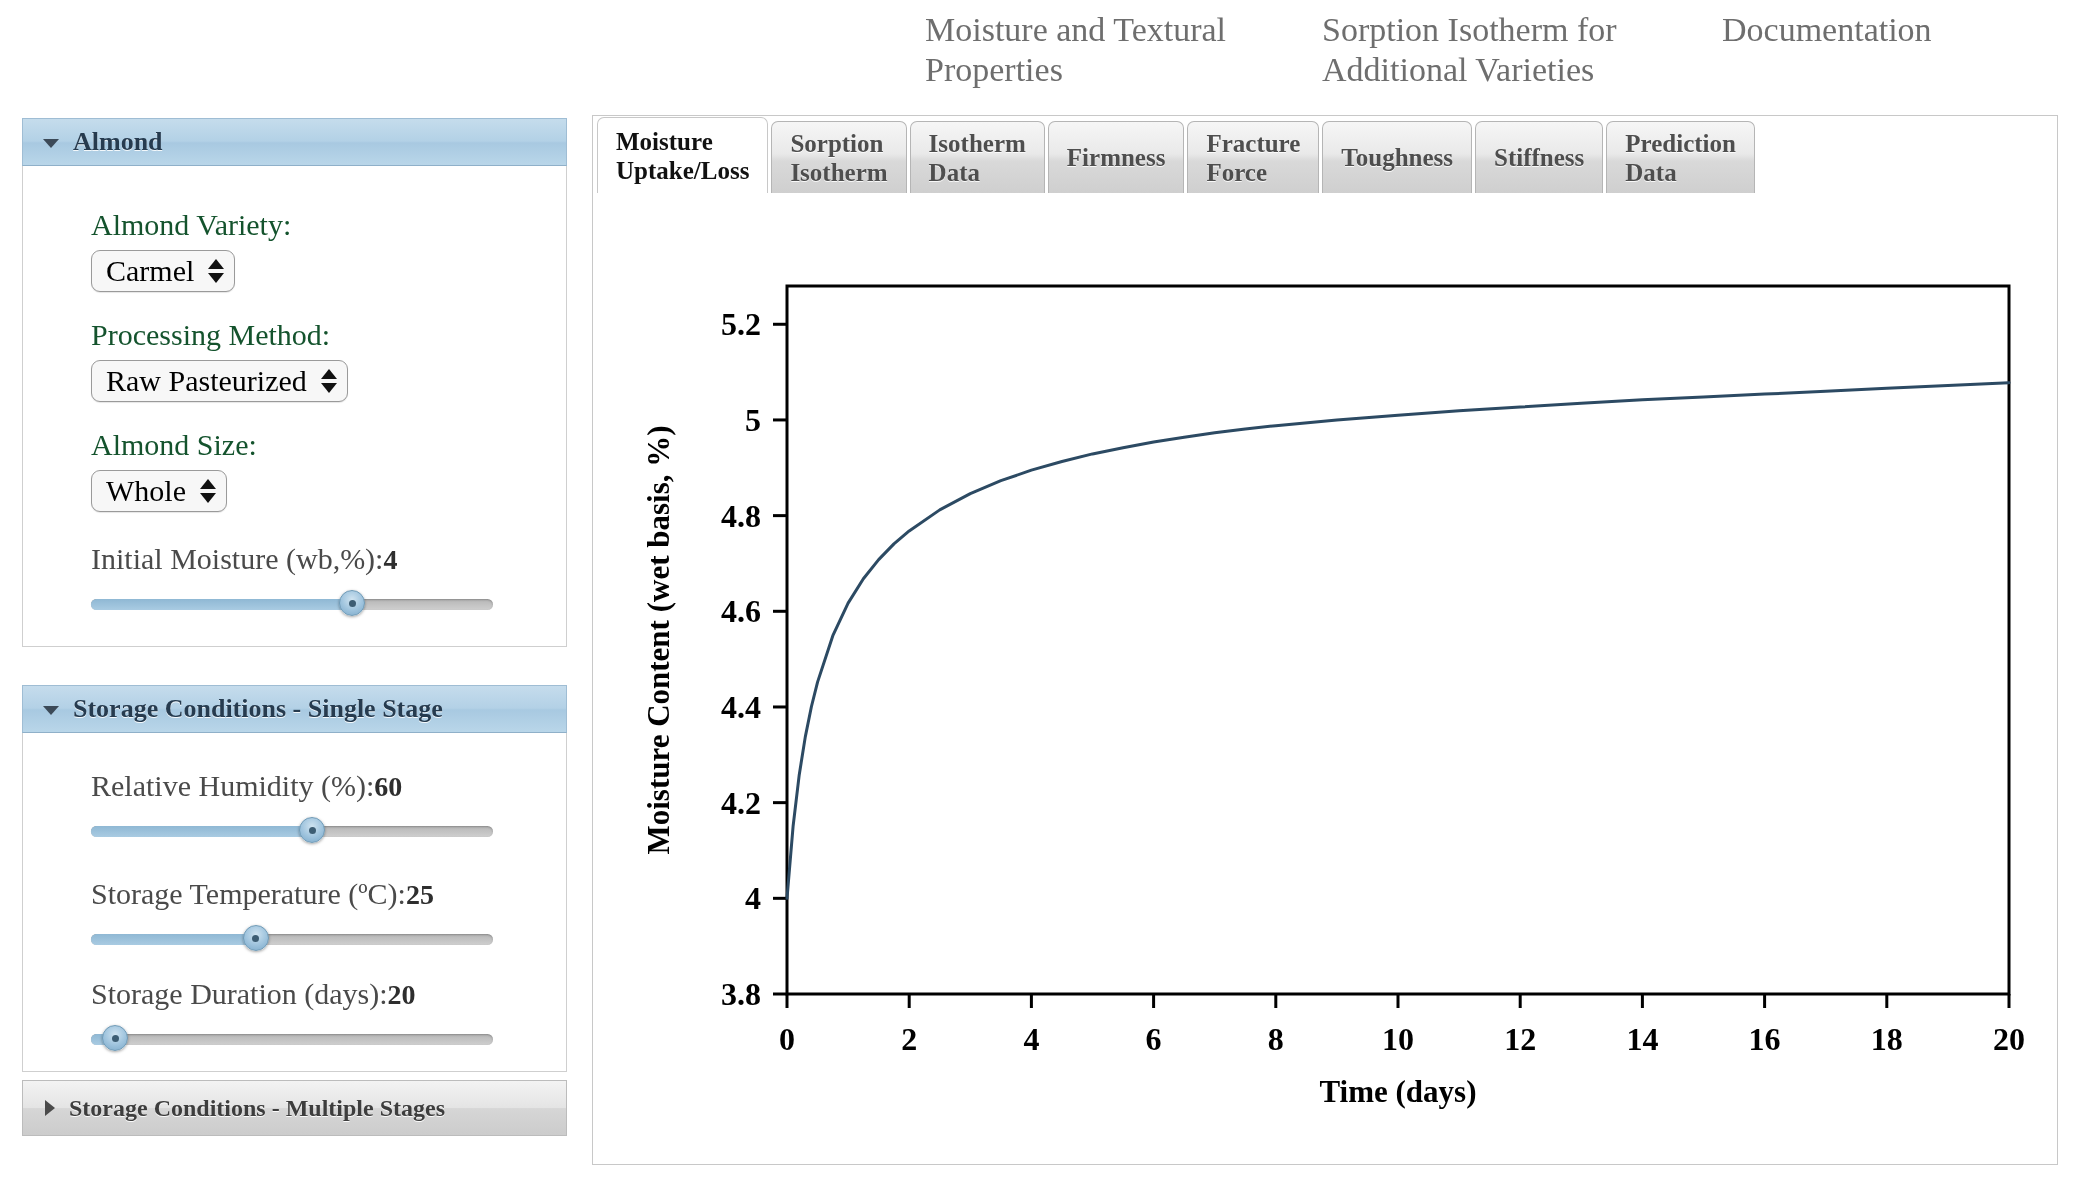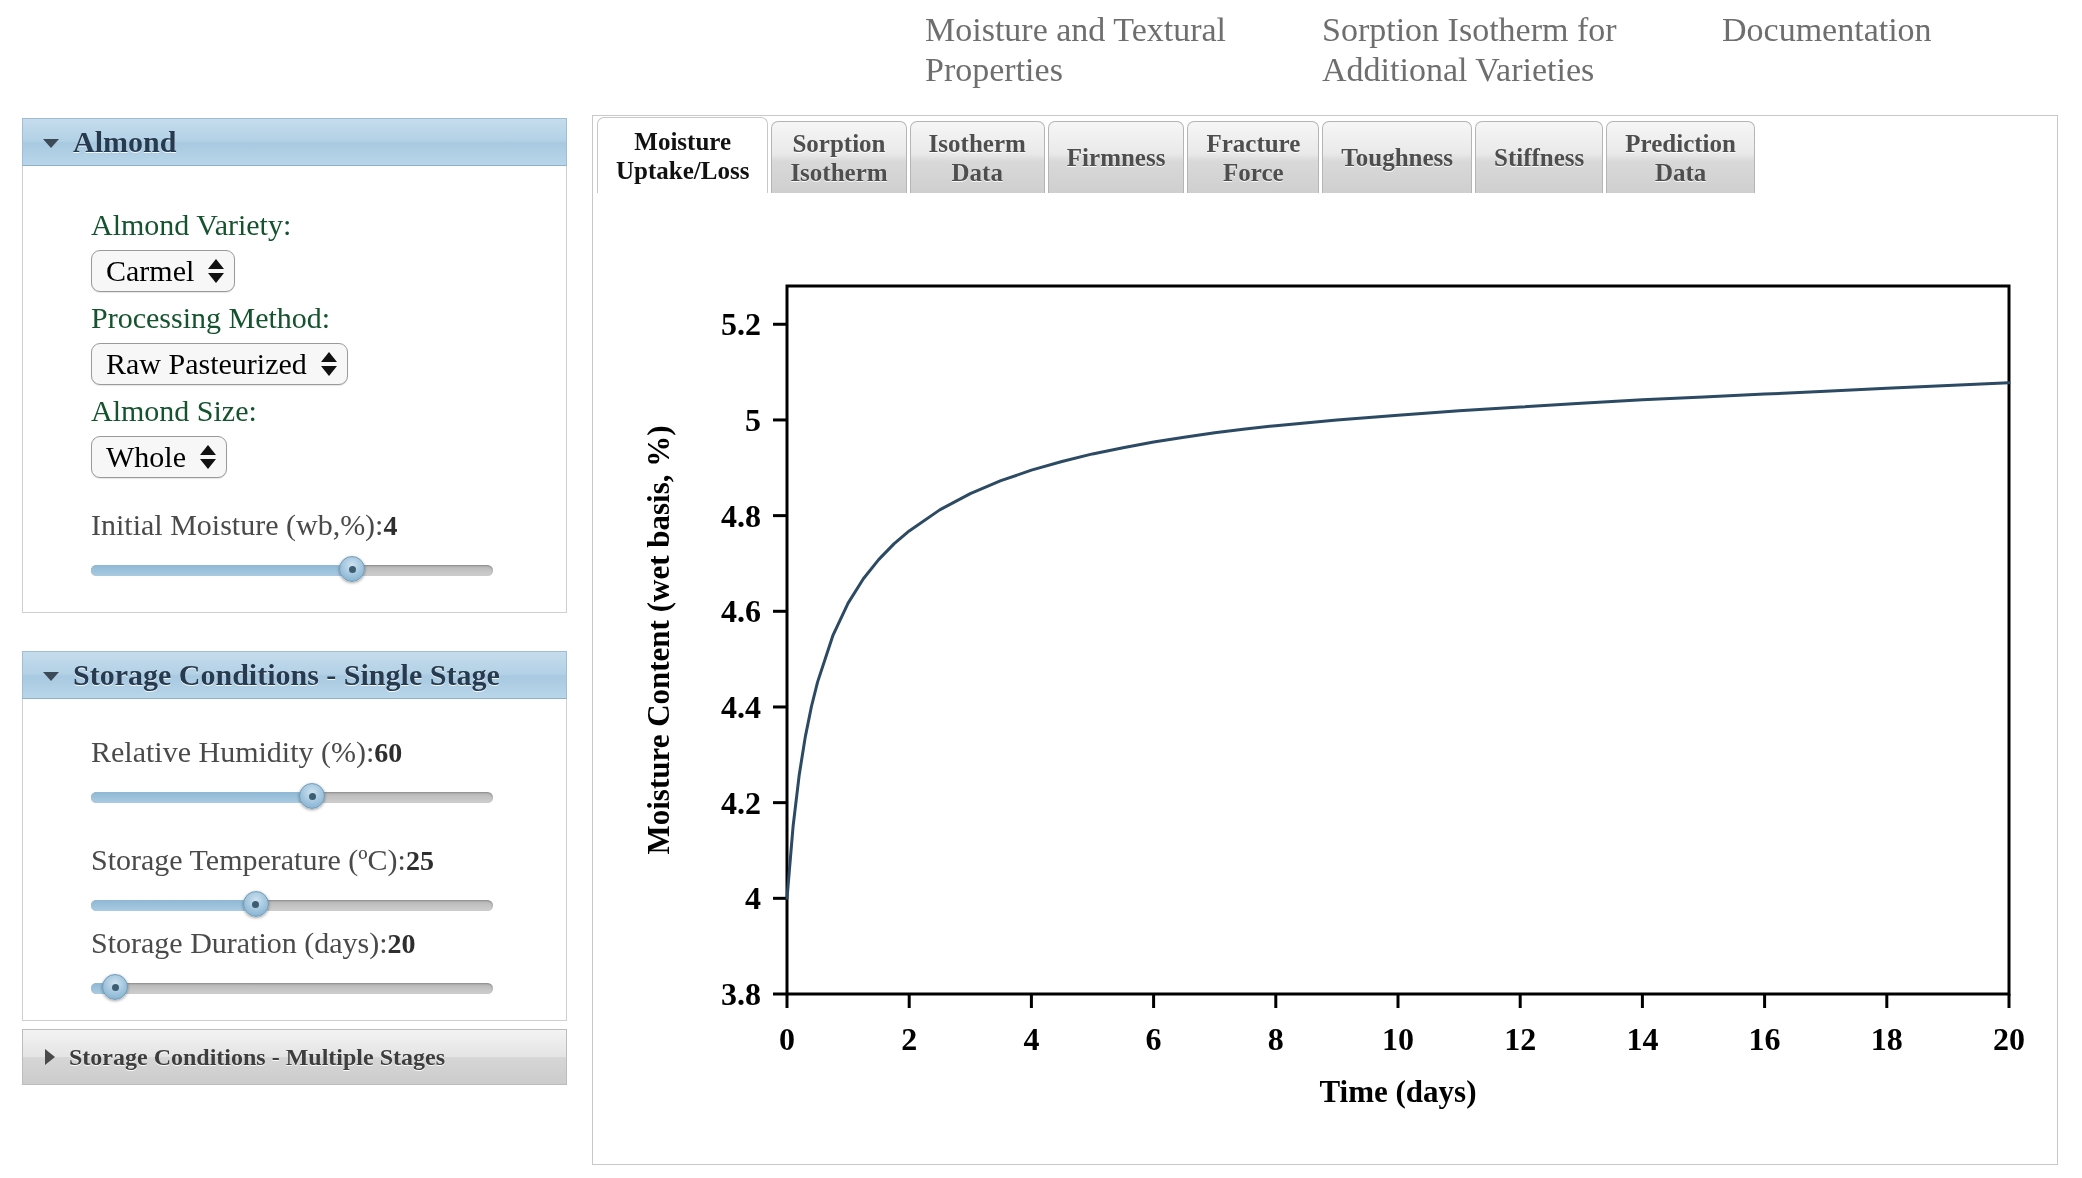--- a/index.html
+++ b/index.html
@@ -59,21 +59,21 @@
   .panel-header .tri {
     width: 0; height: 0;
     border-left: 8px solid transparent;
     border-right: 8px solid transparent;
     border-top: 9px solid #3c4a58;
     margin-right: 14px;
     margin-top: 3px;
   }
   .panel-header .ttl {
     font-family: "Liberation Serif", "DejaVu Serif", serif;
-    font-size: 30px;
+    font-size: 26px;
     font-weight: bold;
     color: #263b4f;
     text-shadow: 0 1px 0 rgba(255,255,255,0.85);
   }
   .panel-body {
     border-left: 1px solid #cfcfcf;
     border-right: 1px solid #cfcfcf;
     border-bottom: 1px solid #cfcfcf;
     background: #ffffff;
     padding: 42px 0 30px 0;
@@ -106,21 +106,21 @@
   }
 
   .ctrl { padding: 0 0 0 68px; }
   .ctrl-label {
     font-family: "Liberation Serif", "DejaVu Serif", serif;
     font-size: 30px;
     color: #14532d;
     margin-bottom: 8px;
     display: block;
   }
-  .ctrl + .ctrl { margin-top: 9px; }
+  .ctrl + .ctrl { margin-top: 26px; }
 
   
   .sel {
     display: inline-flex;
     align-items: center;
     height: 42px;
     background: #f7f7f7;
     border: 1px solid #9a9a9a;
     border-radius: 9px;
     padding: 0 10px 0 14px;
@@ -219,21 +219,20 @@
     border: 1px solid #c8c8c8;
     background: #ffffff;
   }
   #tabbar {
     position: absolute;
     left: 0; top: -1px;
     width: 1466px; height: 78px;
     display: flex;
     align-items: flex-end;
     padding-left: 4px;
-    text-align: center;
   }
   .tab {
     height: 72px;
     background: linear-gradient(to bottom, #f6f6f6 0%, #e9e9e9 45%, #d9d9d9 55%, #cfcfcf 100%);
     border: 1px solid #b5b5b5;
     border-bottom: none;
     border-radius: 7px 7px 0 0;
     margin-right: 3px;
     padding: 0 18px;
     display: flex;

